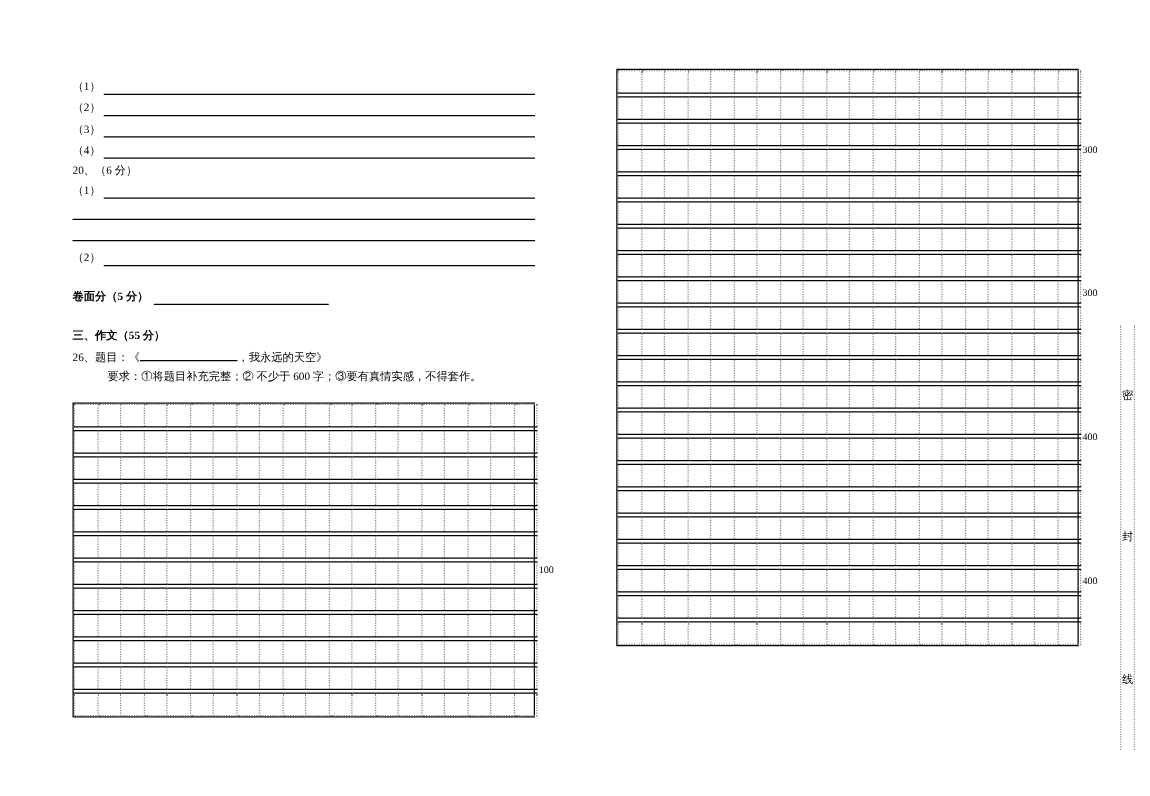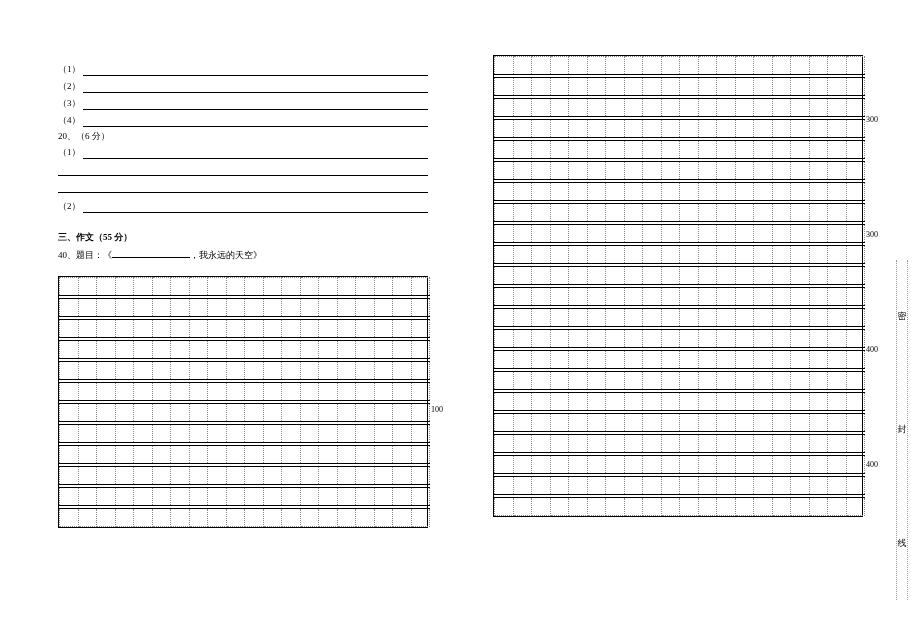--- a/index.html
+++ b/index.html
@@ -149,26 +149,31 @@
     <span class="uline"></span>
   </div>
   <div class="full-uline"></div>
   <div class="full-uline"></div>
 
   <div class="qline" style="margin-top:6px;">
     <span class="qnum">（2）</span>
     <span class="uline"></span>
   </div>
 
+  <div class="bold-line">
+    <span style="font-weight:bold;">卷面分（5 分）</span>
+    <span class="uline" style="max-width:140px; margin-left:4px;"></span>
+  </div>
 
   <div class="bold-title">三、作文（55 分）</div>
 
   <div>
-    <span>40、题目：《</span><span class="inline-blank"></span><span>，我永远的天空》</span>
+    <span>26、题目：《</span><span class="inline-blank"></span><span>，我永远的天空》</span>
   </div>
+  <div class="req-line">要求：①将题目补充完整；② 不少于 600 字；③要有真情实感，不得套作。</div>
 
   <div class="essay-grid-wrap">
     <div class="grid-outer">
       <table class="essay-grid" id="grid-left">
           <tbody>
             <tr>
               <td style="height:18px"></td>
               <td style="height:18px"></td>
               <td style="height:18px"></td>
               <td style="height:18px"></td>

